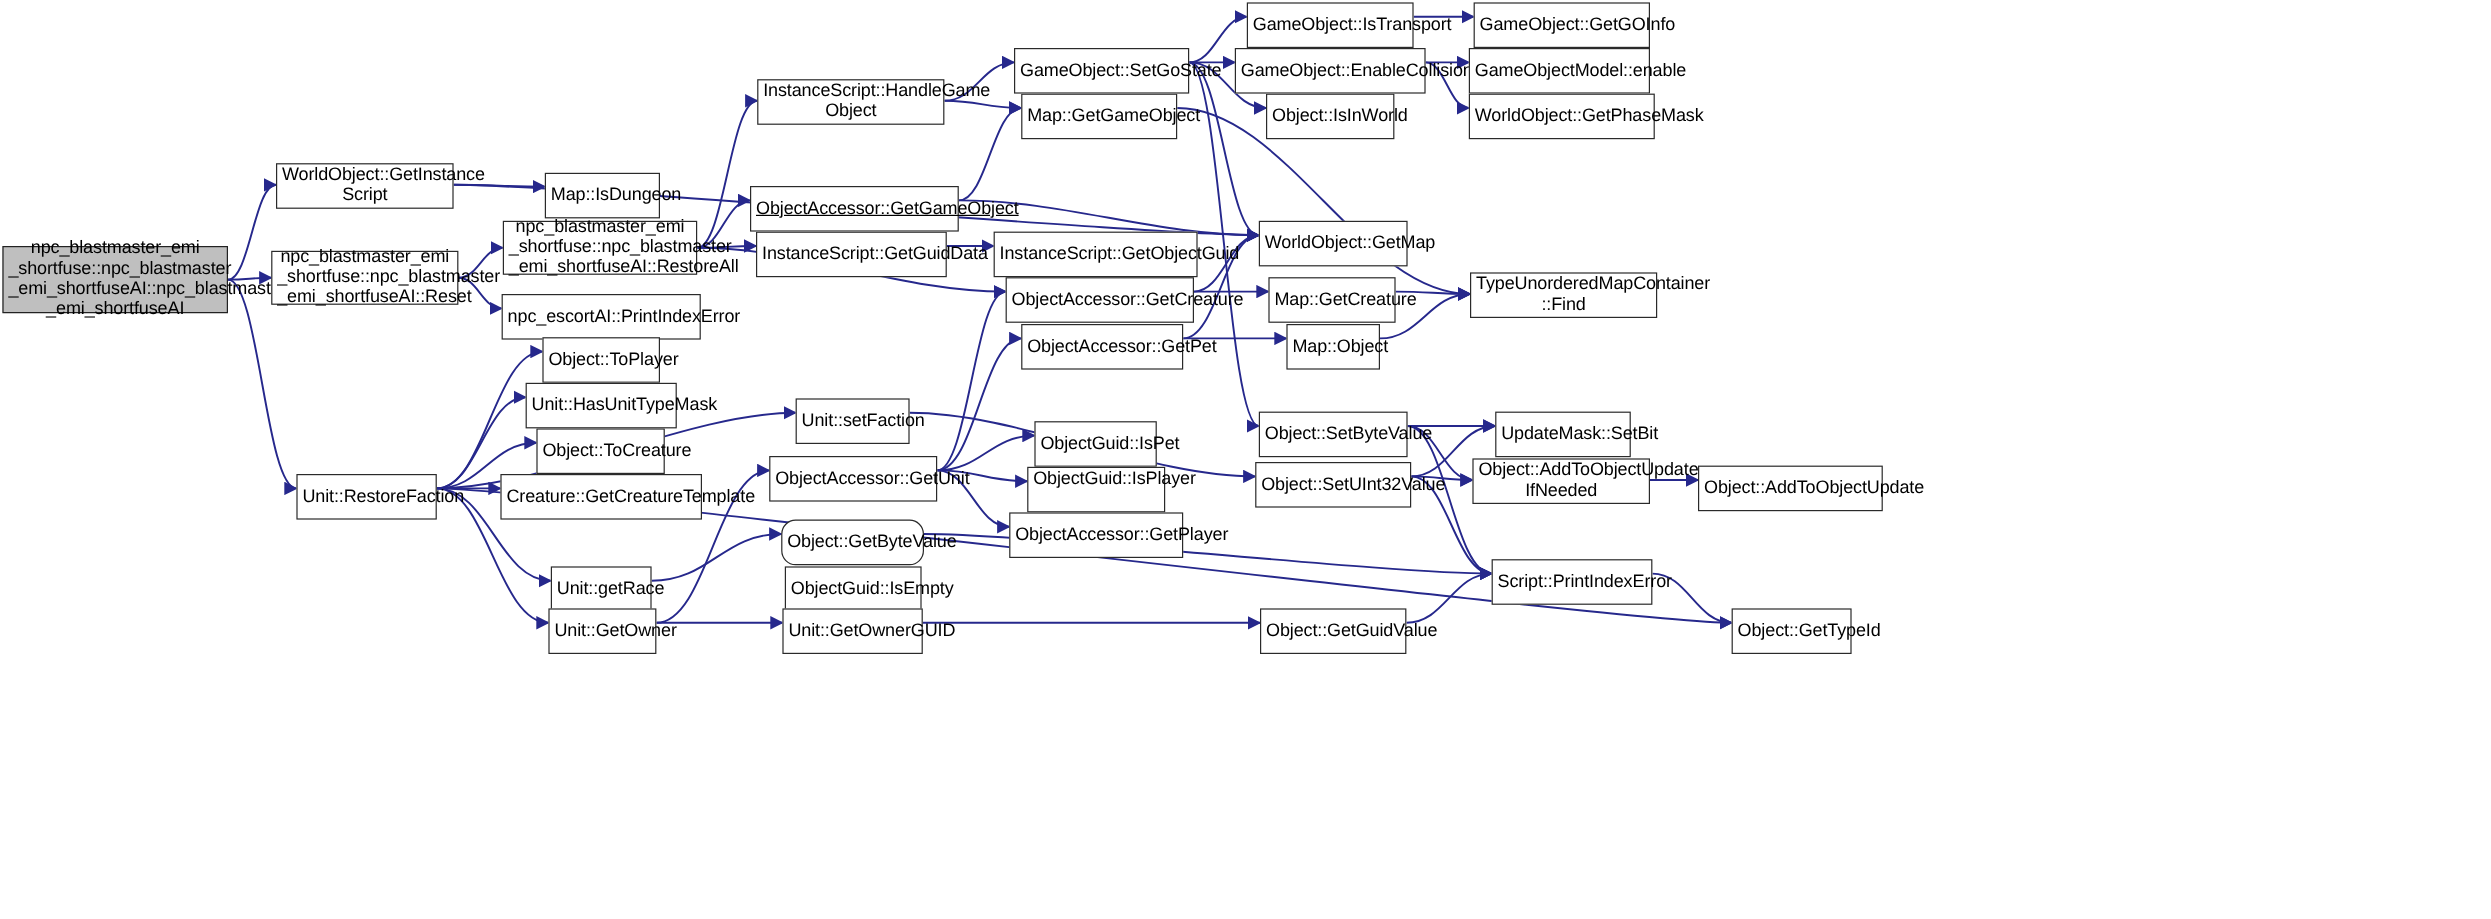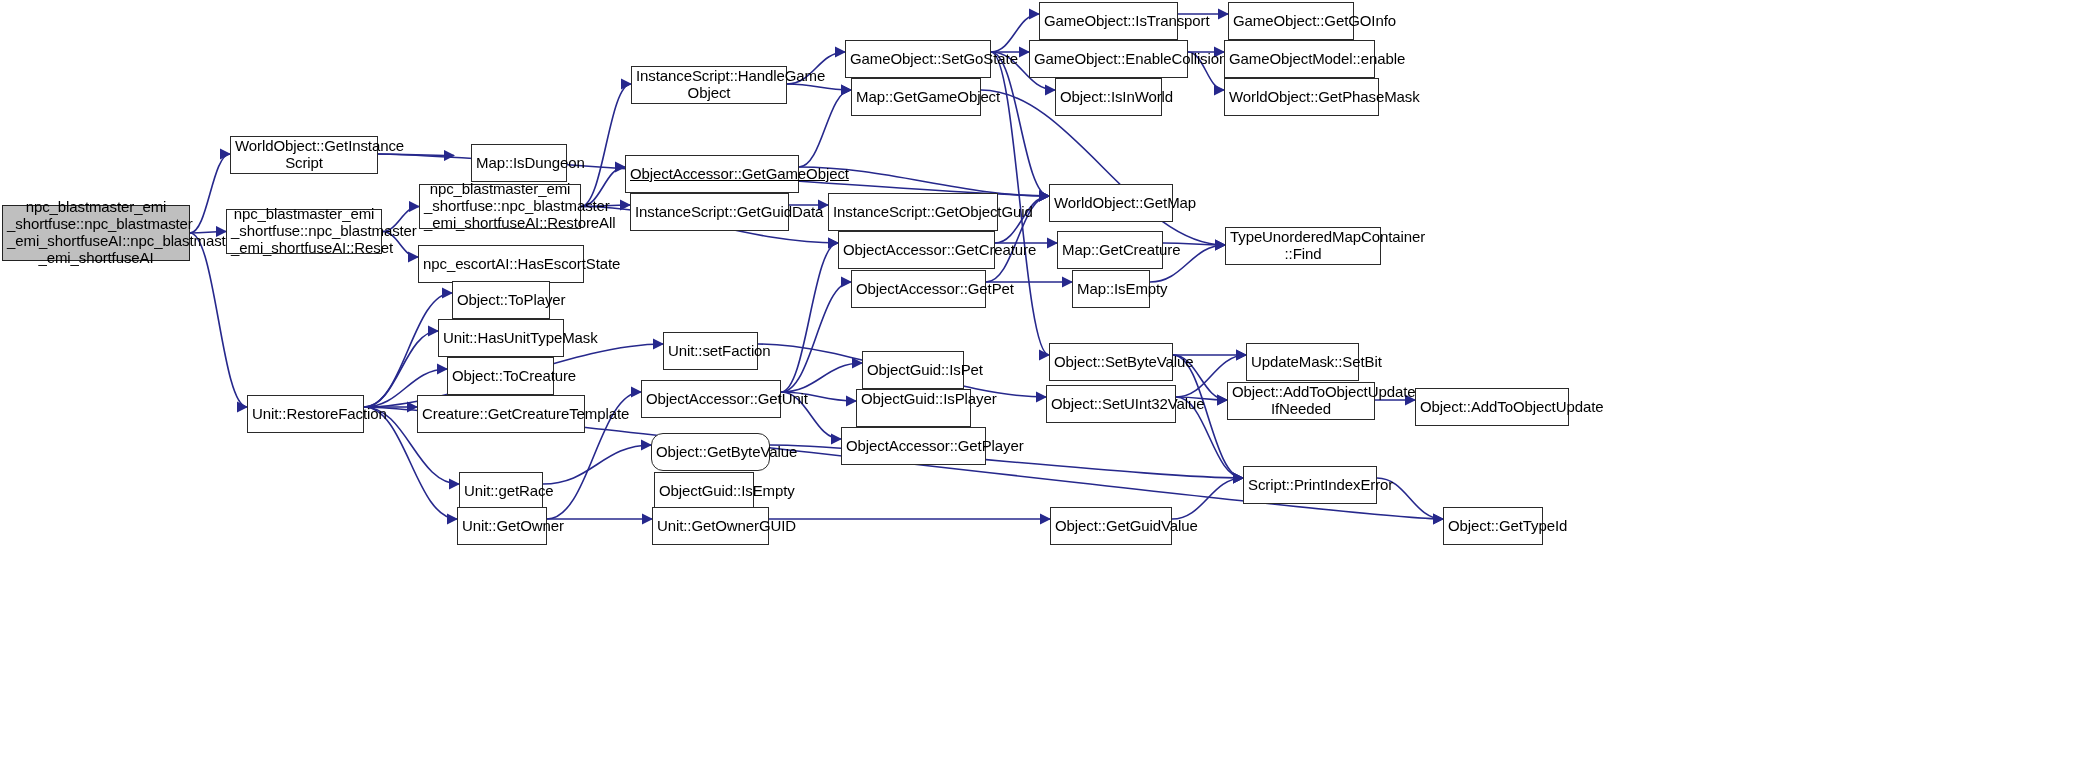--- a/index.html
+++ b/index.html
@@ -129,54 +129,54 @@
 _emi_shortfuseAI::npc_blastmaster
 _emi_shortfuseAI</span></div>
       <div class="node" style="left: 230px; top: 136px; width: 148px; height: 36px;"><span class="node-label">WorldObject::GetInstance
 Script</span></div>
       <div class="node" style="left: 226px; top: 209px; width: 156px; height: 45px;"><span class="node-label">npc_blastmaster_emi
 _shortfuse::npc_blastmaster
 _emi_shortfuseAI::Reset</span></div>
       <div class="node" style="left: 419px; top: 184px; width: 162px; height: 45px;"><span class="node-label">npc_blastmaster_emi
 _shortfuse::npc_blastmaster
 _emi_shortfuseAI::RestoreAll</span></div>
-      <div class="node" style="left: 418px; top: 245px; width: 166px; height: 24px;"><span class="node-label">npc_escortAI::HasEscortState</span></div>
-      <div class="node" style="left: 471px; top: 144px; width: 96px; height: 23px;"><span class="node-label">Map::IsDungeon</span></div>
+      <div class="node" style="left: 418px; top: 245px; width: 166px; height: 24px;"><span class="node-label">npc_escortAI::PrintIndexError</span></div>
+      <div class="node" style="left: 454px; top: 144px; width: 96px; height: 23px;"><span class="node-label">Map::IsDungeon</span></div>
       <div class="node" style="left: 631px; top: 66px; width: 156px; height: 36px;"><span class="node-label">InstanceScript::HandleGame
 Object</span></div>
       <div class="node" style="left: 625px; top: 155px; width: 174px; height: 24px; text-decoration: underline;"><span class="node-label">ObjectAccessor::GetGameObject</span></div>
       <div class="node" style="left: 630px; top: 193px; width: 159px; height: 24px;"><span class="node-label">InstanceScript::GetGuidData</span></div>
       <div class="node" style="left: 845px; top: 40px; width: 146px; height: 24px;"><span class="node-label">GameObject::SetGoState</span></div>
       <div class="node" style="left: 851px; top: 78px; width: 130px; height: 24px; text-align: center;"><span class="node-label">Map::GetGameObject</span></div>
       <div class="node" style="left: 1039px; top: 2px; width: 139px; height: 24px;"><span class="node-label">GameObject::IsTransport</span></div>
       <div class="node" style="left: 1029px; top: 40px; width: 159px; height: 24px;"><span class="node-label">GameObject::EnableCollision</span></div>
       <div class="node" style="left: 1055px; top: 78px; width: 107px; height: 24px;"><span class="node-label">Object::IsInWorld</span></div>
-      <div class="node" style="left: 1228px; top: 2px; width: 126px; height: 24px;"><span class="node-label">GameObject::GetGOInfo</span></div>
+      <div class="node" style="left: 1228px; top: 2px; width: 147px; height: 24px;"><span class="node-label">GameObject::GetGOInfo</span></div>
       <div class="node" style="left: 1224px; top: 40px; width: 151px; height: 24px;"><span class="node-label">GameObjectModel::enable</span></div>
       <div class="node" style="left: 1224px; top: 78px; width: 155px; height: 24px;"><span class="node-label">WorldObject::GetPhaseMask</span></div>
       <div class="node" style="left: 828px; top: 193px; width: 170px; height: 24px;"><span class="node-label">InstanceScript::GetObjectGuid</span></div>
       <div class="node" style="left: 1049px; top: 184px; width: 124px; height: 24px;"><span class="node-label">WorldObject::GetMap</span></div>
       <div class="node" style="left: 838px; top: 231px; width: 157px; height: 24px;"><span class="node-label">ObjectAccessor::GetCreature</span></div>
       <div class="node" style="left: 1057px; top: 231px; width: 106px; height: 24px;"><span class="node-label">Map::GetCreature</span></div>
       <div class="node" style="left: 1225px; top: 227px; width: 156px; height: 36px;"><span class="node-label">TypeUnorderedMapContainer
 ::Find</span></div>
       <div class="node" style="left: 851px; top: 270px; width: 135px; height: 24px;"><span class="node-label">ObjectAccessor::GetPet</span></div>
-      <div class="node" style="left: 1072px; top: 270px; width: 78px; height: 24px;"><span class="node-label">Map::IsEmpty</span></div>
+      <div class="node" style="left: 1072px; top: 270px; width: 78px; height: 24px;"><span class="node-label">Map::Object</span></div>
       <div class="node" style="left: 452px; top: 281px; width: 98px; height: 24px;"><span class="node-label">Object::ToPlayer</span></div>
       <div class="node" style="left: 438px; top: 319px; width: 126px; height: 24px;"><span class="node-label">Unit::HasUnitTypeMask</span></div>
       <div class="node" style="left: 447px; top: 357px; width: 107px; height: 24px;"><span class="node-label">Object::ToCreature</span></div>
       <div class="node" style="left: 247px; top: 395px; width: 117px; height: 24px;"><span class="node-label">Unit::RestoreFaction</span></div>
       <div class="node" style="left: 417px; top: 395px; width: 168px; height: 24px;"><span class="node-label">Creature::GetCreatureTemplate</span></div>
       <div class="node" style="left: 663px; top: 332px; width: 95px; height: 24px;"><span class="node-label">Unit::setFaction</span></div>
       <div class="node" style="left: 641px; top: 380px; width: 140px; height: 24px;"><span class="node-label">ObjectAccessor::GetUnit</span></div>
       <div class="node" style="left: 862px; top: 351px; width: 102px; height: 24px;"><span class="node-label">ObjectGuid::IsPet</span></div>
       <div class="node" style="left: 856px; top: 389px; width: 115px; height: 24px; align-items: flex-end;"><span class="node-label">ObjectGuid::IsPlayer</span></div>
       <div class="node" style="left: 841px; top: 427px; width: 145px; height: 24px;"><span class="node-label">ObjectAccessor::GetPlayer</span></div>
       <div class="node" style="left: 651px; top: 433px; width: 119px; height: 24px; border-radius: 12px;"><span class="node-label">Object::GetByteValue</span></div>
-      <div class="node" style="left: 654px; top: 472px; width: 100px; height: 24px;"><span class="node-label">ObjectGuid::IsEmpty</span></div>
+      <div class="node" style="left: 654px; top: 472px; width: 114px; height: 24px;"><span class="node-label">ObjectGuid::IsEmpty</span></div>
       <div class="node" style="left: 459px; top: 472px; width: 84px; height: 24px;"><span class="node-label">Unit::getRace</span></div>
       <div class="node" style="left: 457px; top: 507px; width: 90px; height: 24px;"><span class="node-label">Unit::GetOwner</span></div>
       <div class="node" style="left: 652px; top: 507px; width: 117px; height: 24px;"><span class="node-label">Unit::GetOwnerGUID</span></div>
       <div class="node" style="left: 1049px; top: 343px; width: 124px; height: 24px;"><span class="node-label">Object::SetByteValue</span></div>
       <div class="node" style="left: 1246px; top: 343px; width: 113px; height: 24px;"><span class="node-label">UpdateMask::SetBit</span></div>
       <div class="node" style="left: 1046px; top: 385px; width: 130px; height: 24px;"><span class="node-label">Object::SetUInt32Value</span></div>
       <div class="node" style="left: 1227px; top: 382px; width: 148px; height: 36px;"><span class="node-label">Object::AddToObjectUpdate
 IfNeeded</span></div>
       <div class="node" style="left: 1415px; top: 388px; width: 154px; height: 24px;"><span class="node-label">Object::AddToObjectUpdate</span></div>
       <div class="node" style="left: 1243px; top: 466px; width: 134px; height: 24px;"><span class="node-label">Script::PrintIndexError</span></div>

